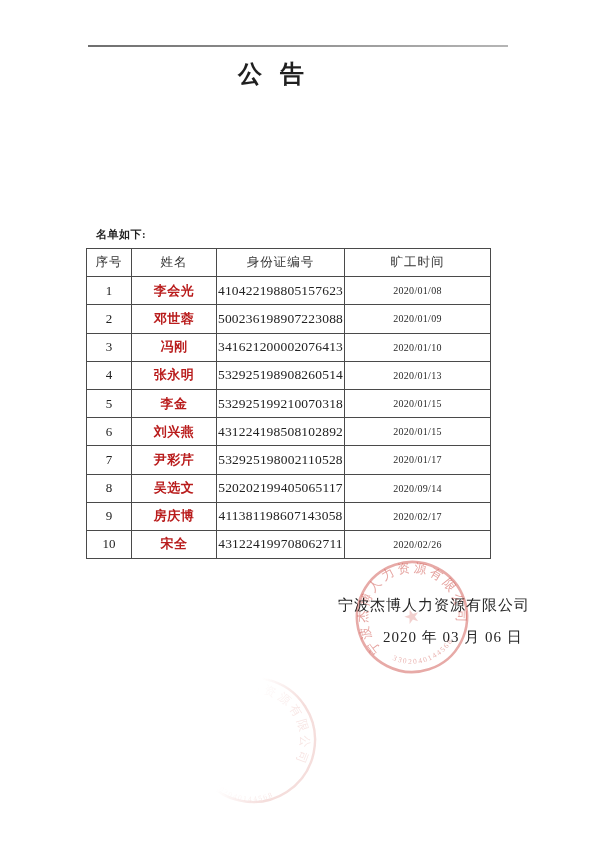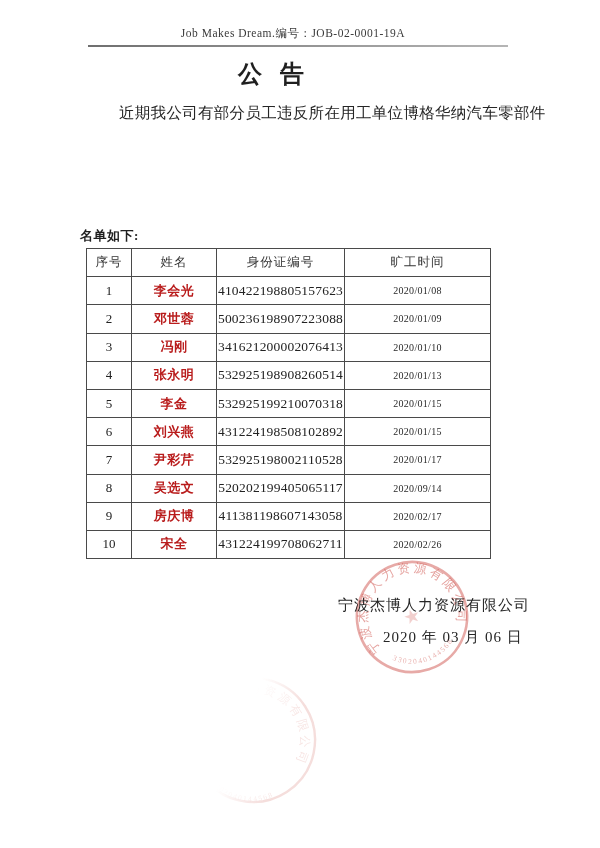--- a/index.html
+++ b/index.html
@@ -24,21 +24,21 @@
     font-size:24px;font-weight:bold;letter-spacing:6px;color:#1f1f1f;
   }
   
   .body-text{position:absolute;top:96px;left:88px;width:420px;font-size:15.5px;color:#262626;}
   .body-line{
     line-height:33px;height:33px;text-align:justify;text-align-last:justify;
     letter-spacing:.3px;white-space:nowrap;
   }
   .body-line.first{text-indent:2em;}
   .roster-label{
-    position:absolute;top:227px;left:80px;font-size:13px;font-weight:bold;color:#1f1f1f;
+    position:absolute;top:227px;left:96px;font-size:11px;font-weight:bold;color:#1f1f1f;
     letter-spacing:.5px;
   }
   
   .roster{
     position:absolute;top:248px;left:86px;width:404px;border-collapse:collapse;
     table-layout:fixed;
     border-radius:19px;
   }
   .roster th,.roster td{
     border:1px solid #4a4a4a;text-align:center;vertical-align:middle;
@@ -67,27 +67,25 @@
     -webkit-mask-image:linear-gradient(100deg,transparent 42%,#000 68%);
             mask-image:linear-gradient(100deg,transparent 42%,#000 68%);
   }
   .seal svg,.ghost-seal svg{display:block;width:100%;height:100%;}
 </style>
 </head>
 <body>
 
 <div class="page">
 
-  <div class="ref-line">Job Makes Dream.编号：JOB-02-0001-19A</div>
   <div class="ref-rule"></div>
 
   <div class="title">公 告</div>
 
   <div class="body-text">
-    <div class="body-line first">近期我公司有部分员工违反所在用工单位博格华纳汽车零部件</div>
   </div>
 
   <div class="roster-label">名单如下:</div>
 
   <table class="roster">
     <colgroup>
       <col class="c0">
         <col class="c1">
         <col class="c2">
         <col class="c3">

